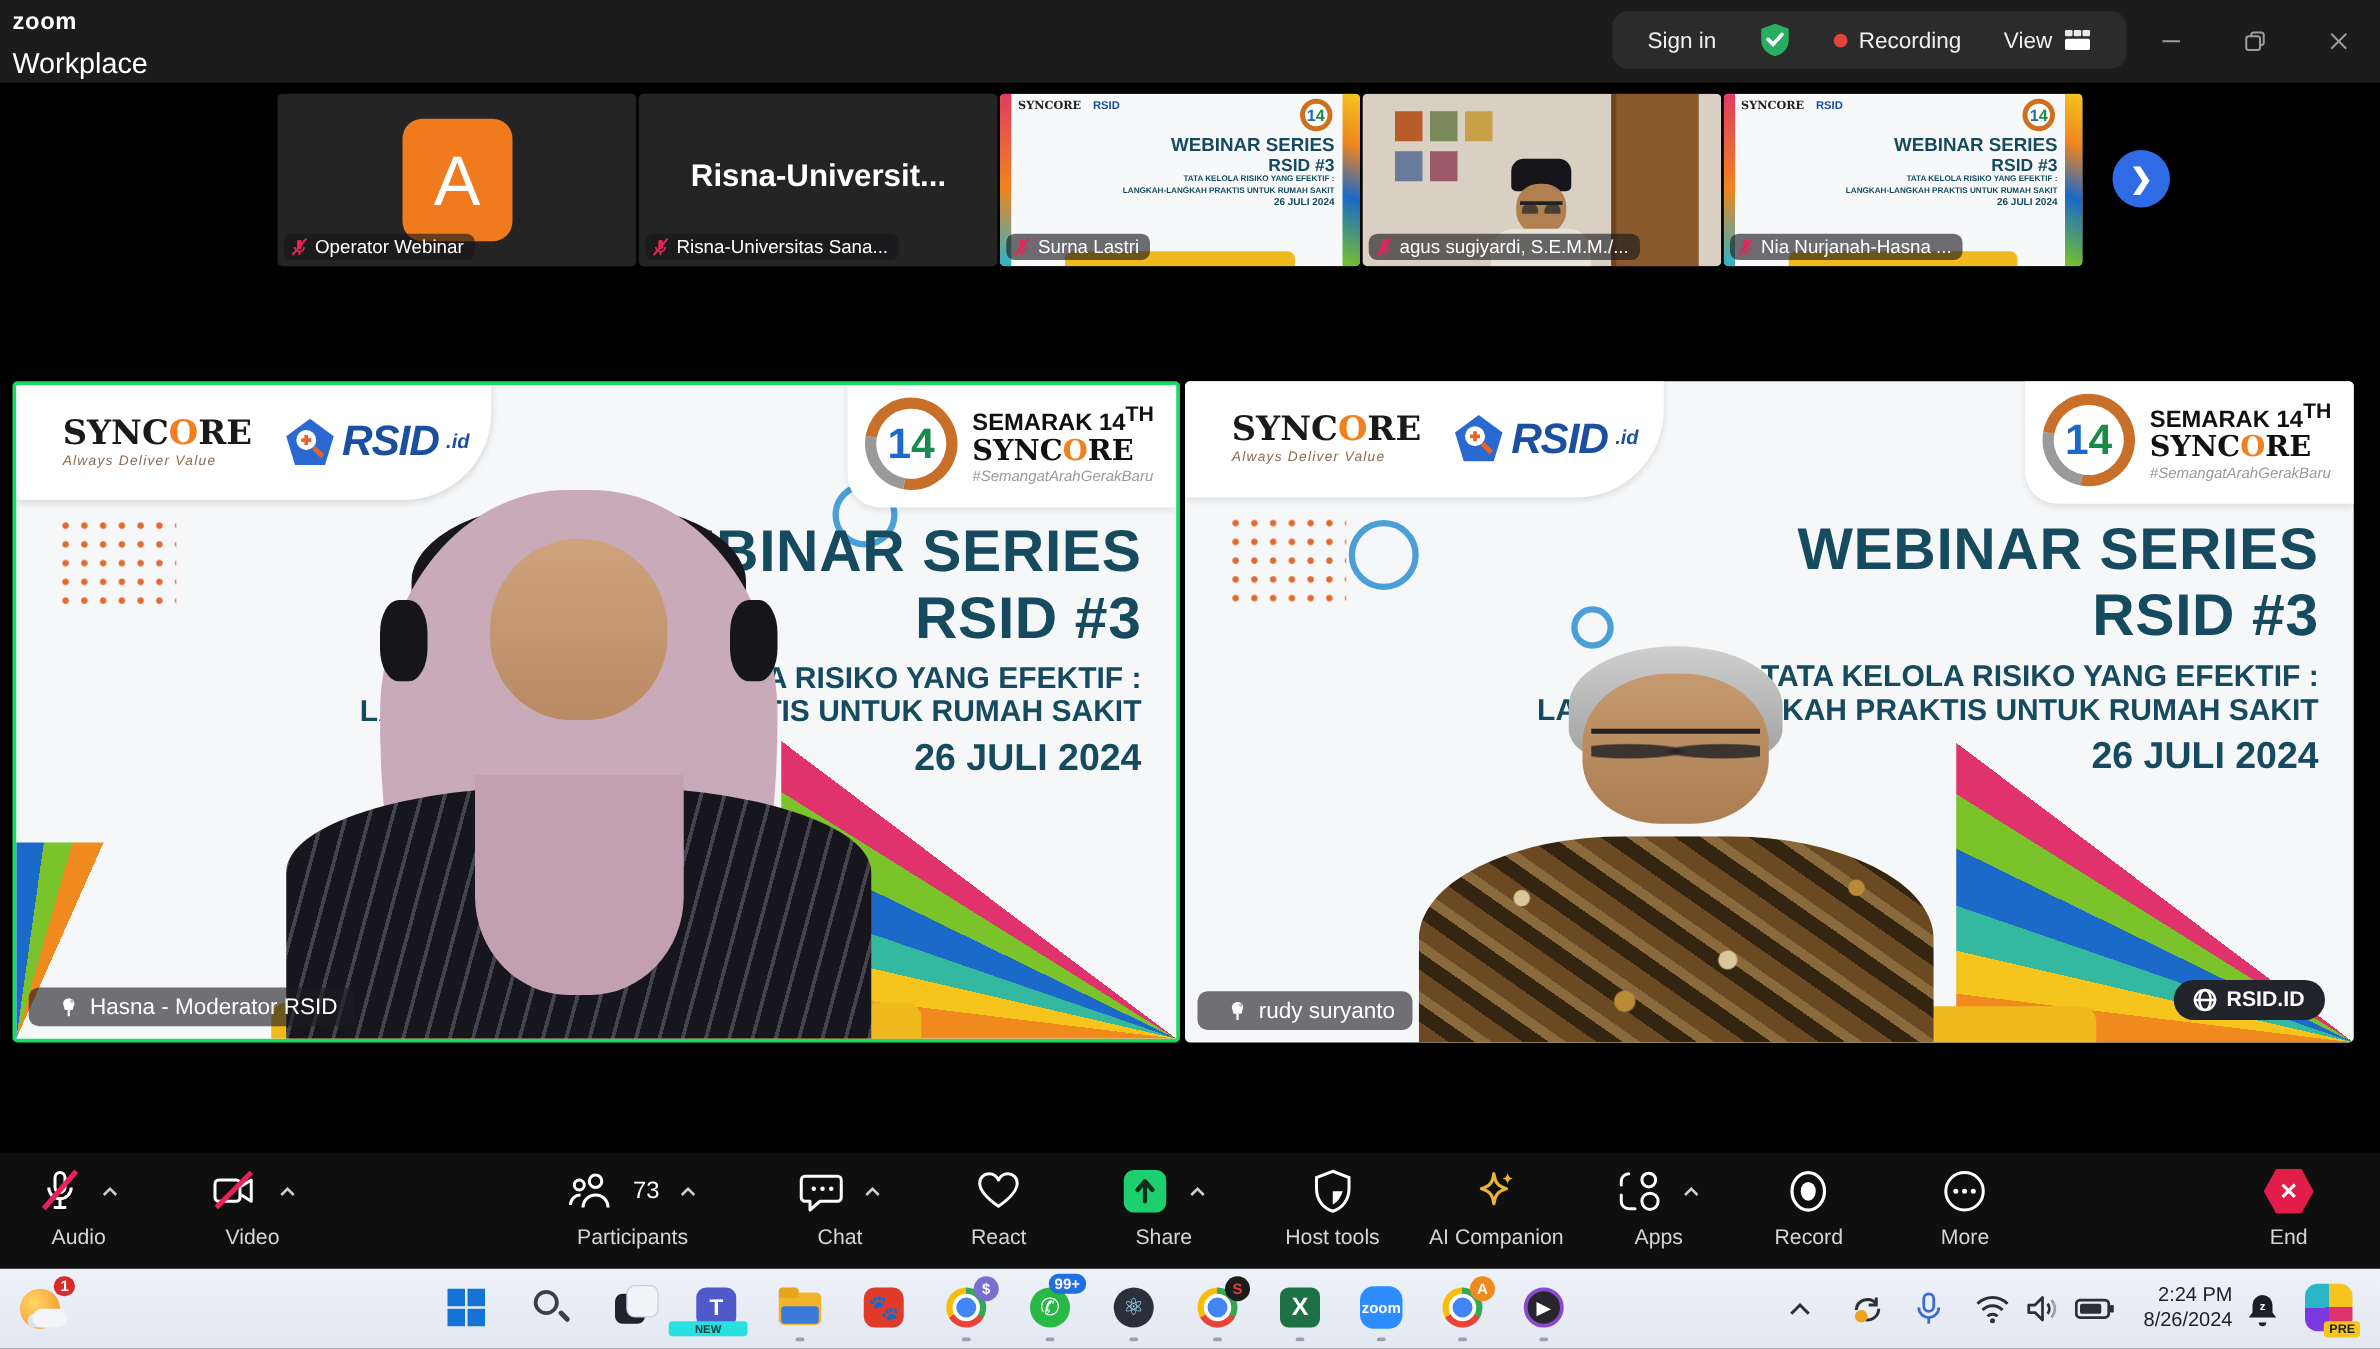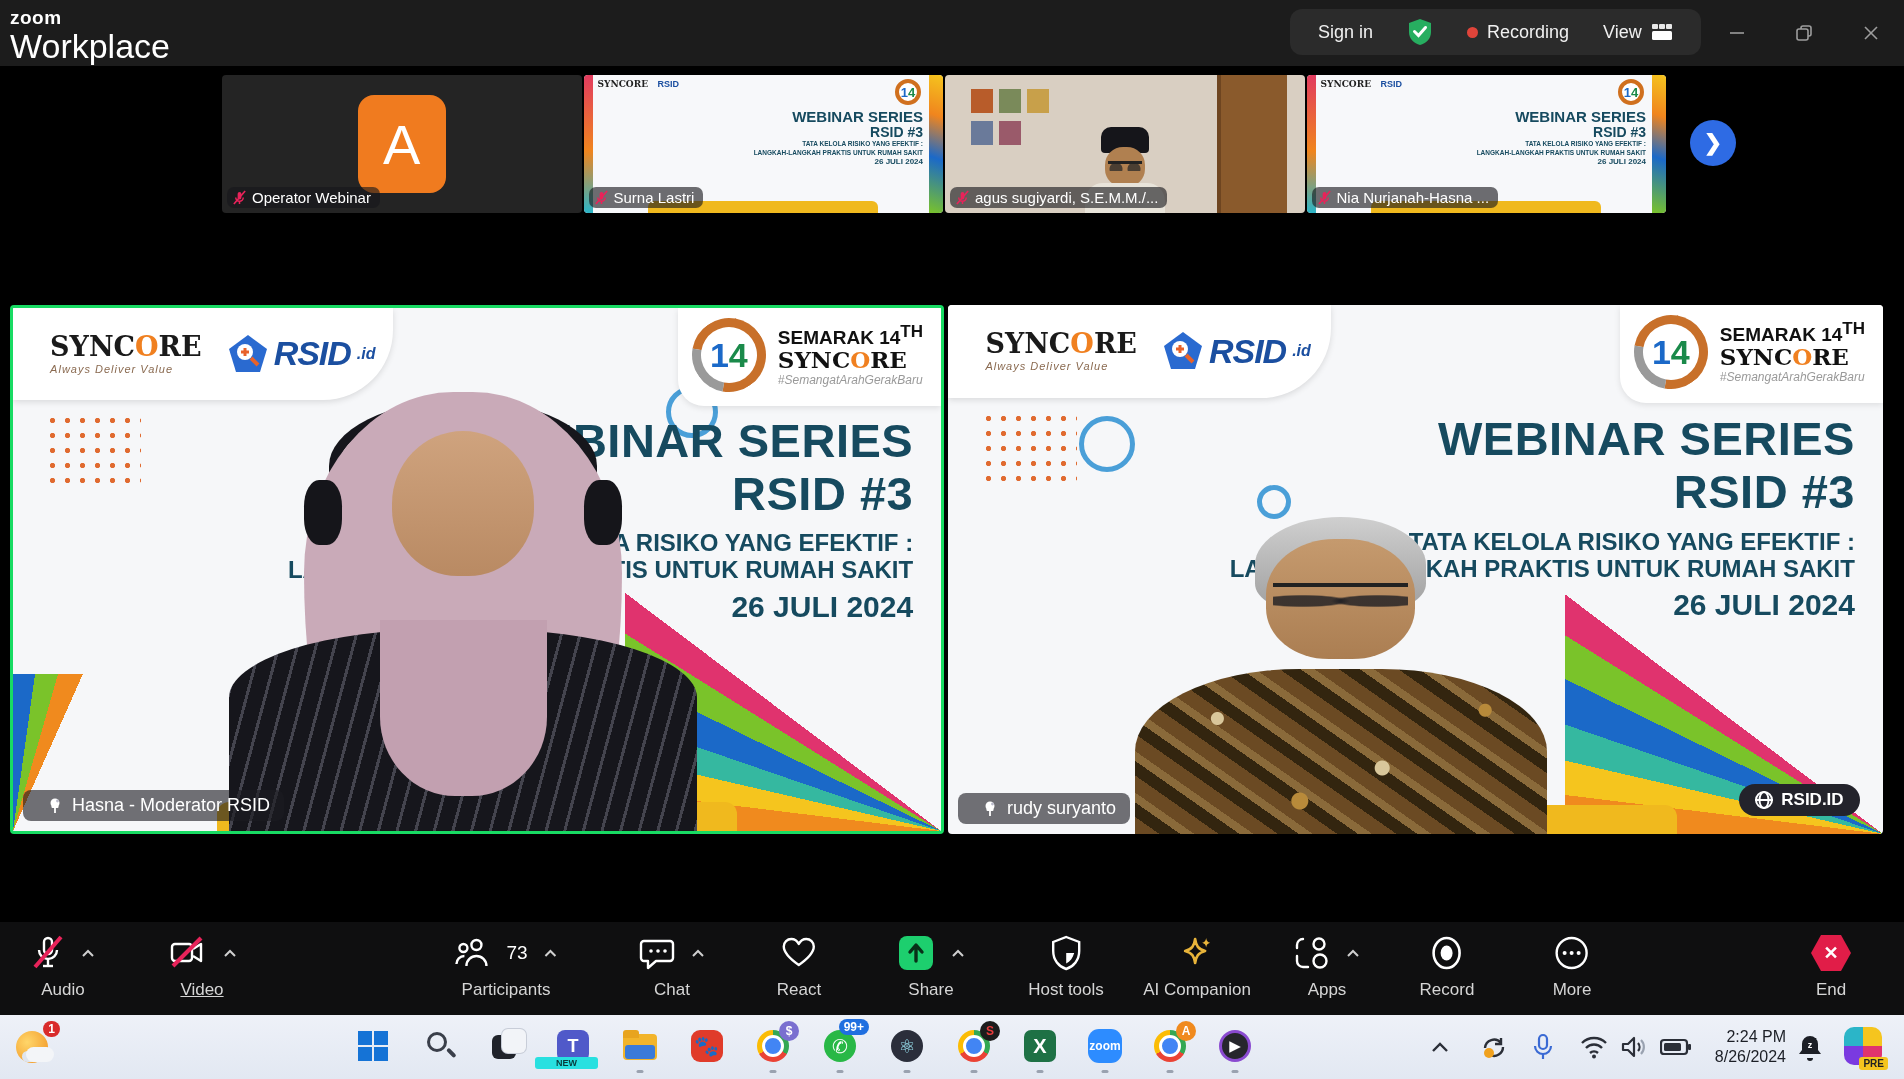--- a/index.html
+++ b/index.html
@@ -3,21 +3,21 @@
 <meta charset="utf-8">
 <style>
   * { margin:0; padding:0; box-sizing:border-box; }
   html,body { width:1904px; height:1079px; background:#000; overflow:hidden;
               font-family:"Liberation Sans", sans-serif; }
 
   
   #titlebar { position:absolute; left:0; top:0; width:1904px; height:66px; background:#1c1c1c; }
   .zoomlogo { position:absolute; left:10px; top:8px; color:#fff; line-height:1; }
   .zoomlogo .z1 { font-size:19px; font-weight:700; letter-spacing:.5px; }
-  .zoomlogo .z2 { font-size:34px; font-weight:400; margin-top:2px; }
+  .zoomlogo .z2 { font-size:23px; font-weight:400; margin-top:12px; }
   #tb-pill { position:absolute; left:1290px; top:9px; height:46px; background:#2b2b2b;
              border-radius:12px; display:flex; align-items:center; gap:34px; padding:0 28px;
              color:#f0f0f0; font-size:18px; }
   .tb-item { display:flex; align-items:center; gap:9px; cursor:default; }
   .rec-dot { width:11px; height:11px; border-radius:50%; background:#e0443a; }
   .winbtns { position:absolute; right:0; top:0; height:66px; display:flex; }
   .winbtn { width:67px; height:66px; display:flex; align-items:center; justify-content:center;
             color:#9d9d9d; font-size:20px; }
 
   
@@ -322,20 +322,32 @@
       <svg class="mic-mini" viewBox="0 0 16 16">
         <rect x="6" y="2" width="4" height="8" rx="2" fill="#e8235a"></rect>
         <path d="M4 8 a4 4 0 0 0 8 0" fill="none" stroke="#e8235a" stroke-width="1.6"></path>
         <line x1="8" y1="12" x2="8" y2="15" stroke="#e8235a" stroke-width="1.6"></line>
         <line x1="2" y1="15" x2="14" y2="1" stroke="#e8235a" stroke-width="1.8"></line>
       </svg>
       <span>Operator Webinar</span>
     </div>
   </div>
 
+  <div class="thumb">
+    <div class="bigname">Risna-Universit...</div>
+    <div class="thumb-label">
+      <svg class="mic-mini" viewBox="0 0 16 16">
+        <rect x="6" y="2" width="4" height="8" rx="2" fill="#e8235a"></rect>
+        <path d="M4 8 a4 4 0 0 0 8 0" fill="none" stroke="#e8235a" stroke-width="1.6"></path>
+        <line x1="8" y1="12" x2="8" y2="15" stroke="#e8235a" stroke-width="1.6"></line>
+        <line x1="2" y1="15" x2="14" y2="1" stroke="#e8235a" stroke-width="1.8"></line>
+      </svg>
+      <span>Risna-Universitas Sana...</span>
+    </div>
+  </div>
 
   <div class="thumb">
     <div class="mini-banner">
       <div class="mini-stripL"></div>
       <div class="mini-stripR"></div>
       <div class="mini-logos">
         <span>SYNC</span><span class="oo">O</span><span>RE</span>
         &nbsp; <span style="color:#1b4fa0;font-family:'Liberation Sans',sans-serif">RSID</span></div>
       <div class="mini-14">
           <span>1</span>
@@ -579,21 +591,21 @@
         <line x1="12" y1="31" x2="22" y2="31" stroke="#fff" stroke-width="2.4"></line>
         <line x1="4" y1="32" x2="30" y2="2" stroke="#e8235a" stroke-width="4"></line>
       </svg>
       <svg class="chev" width="14" height="9" viewBox="0 0 14 9">
         <path d="M2 7 L7 2 L12 7" fill="none" stroke="#cfcfcf" stroke-width="2"></path>
       </svg>
     </div>
     <span>Audio</span>
   </div>
 
-  <div class="tool" style="left:202px;text-decoration:underline;">
+  <div class="tool" style="left:202px;">
     <div class="irow">
       <svg width="40" height="34" viewBox="0 0 40 34">
         <rect x="5" y="8" width="20" height="17" rx="3" fill="none" stroke="#fff" stroke-width="2.4"></rect>
         <path d="M26 13 L34 8 V25 L26 20" fill="none" stroke="#fff" stroke-width="2.4" stroke-linejoin="round"></path>
         <line x1="6" y1="30" x2="34" y2="2" stroke="#e8235a" stroke-width="4"></line>
       </svg>
       <svg class="chev" width="14" height="9" viewBox="0 0 14 9">
         <path d="M2 7 L7 2 L12 7" fill="none" stroke="#cfcfcf" stroke-width="2"></path>
       </svg>
     </div>

